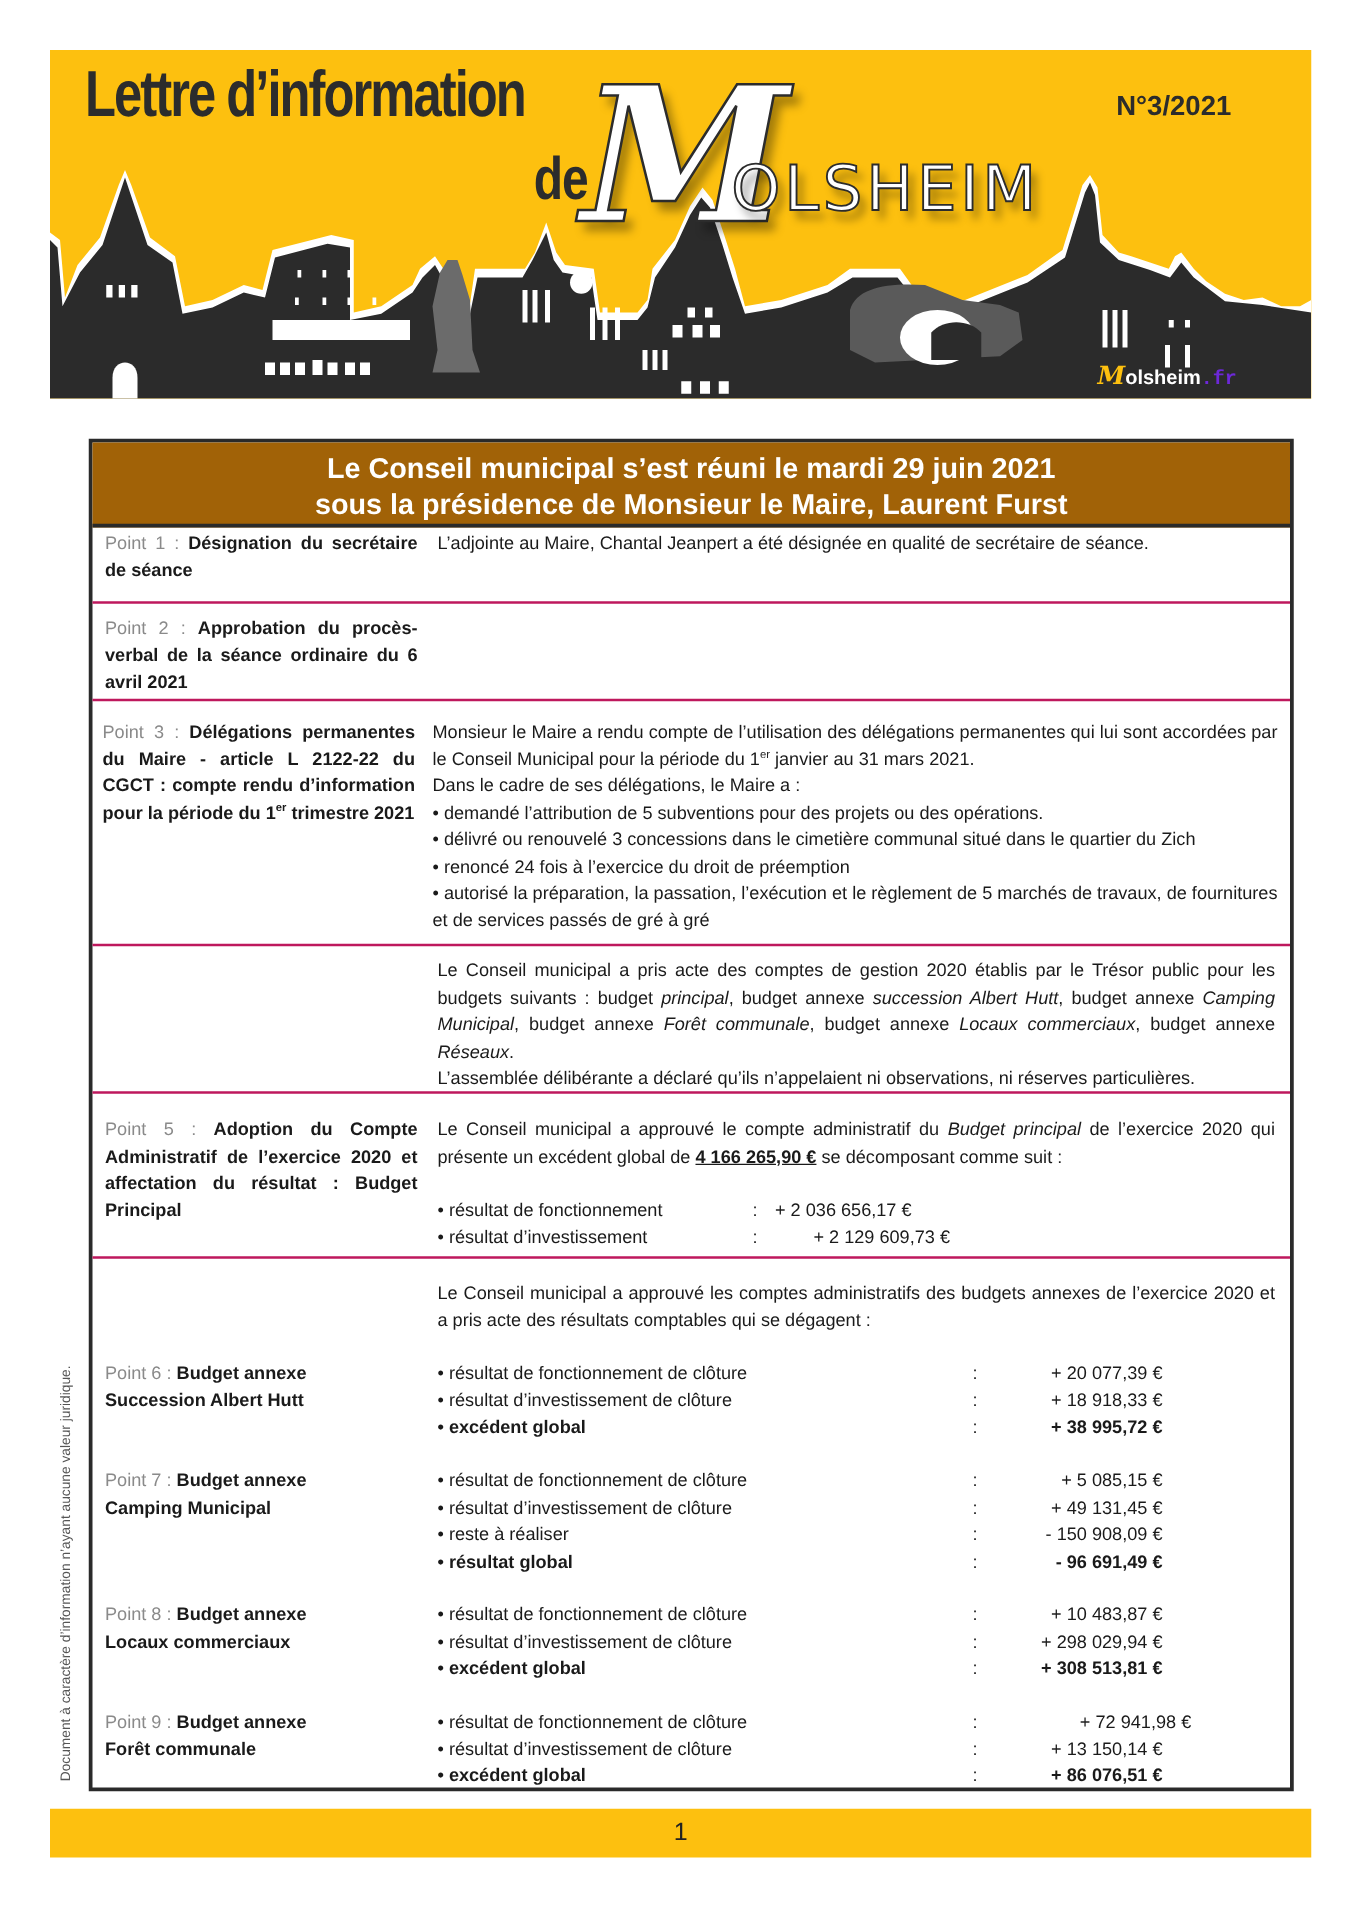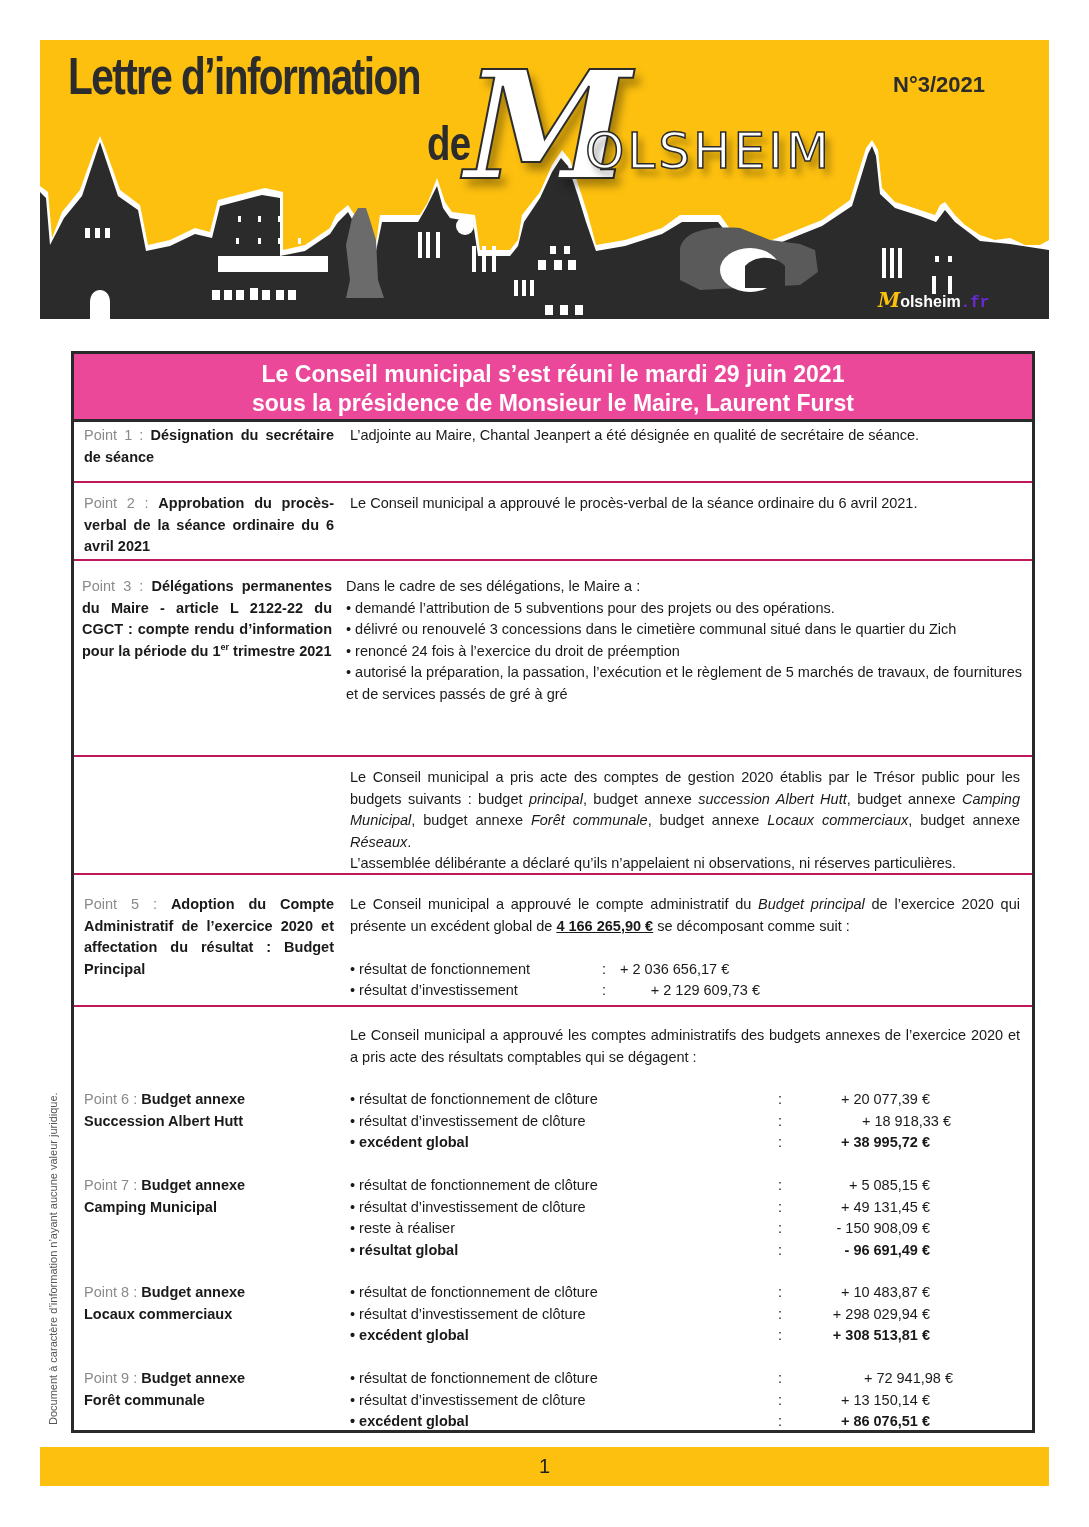--- a/index.html
+++ b/index.html
@@ -13,21 +13,21 @@
   .banner-M { position: absolute; left: 425px; top: 10px; font-family: "DejaVu Serif", serif; font-style: italic; font-weight: bold; font-size: 150px; line-height: 150px; color: #ffffff; -webkit-text-stroke: 2px #2c2c2c; text-shadow: 6px 8px 8px rgba(0,0,0,0.35); }
   .banner-olsheim { position: absolute; left: 545px; top: 82px; font-family: "DejaVu Sans", sans-serif; font-size: 50px; letter-spacing: 3px; color: #ffffff; -webkit-text-stroke: 1.5px #2c2c2c; text-shadow: 5px 7px 7px rgba(0,0,0,0.35); }
   .banner-issue { position: absolute; left: 853px; top: 32px; font-weight: bold; font-size: 22px; color: #2c2c2c; }
   .skyline { position: absolute; left: 0; top: 0; width: 1009px; height: 279px; }
   .site-logo { position: absolute; left: 838px; top: 248px; font-size: 16px; font-weight: bold; color: #ffffff; }
   .site-logo .m { font-family: "DejaVu Serif", serif; font-style: italic; color: #fdc00f; font-size: 20px; }
   .site-logo .tld { color: #6d28d9; font-family: Liberation Mono, monospace; }
 
   
   .frame { position: absolute; left: 71px; top: 351px; width: 964px; height: 1082px; border: 3px solid #2a2a2a; }
-  .frame-header { height: 68px; background: #ec4899; color: #ffffff; text-align: center; font-weight: bold; font-size: 23px; line-height: 29px; padding-top: 6px; border-bottom: 3px solid #2a2a2a; }
+  .frame-header { height: 68px; background: #a16207; color: #ffffff; text-align: center; font-weight: bold; font-size: 23px; line-height: 29px; padding-top: 6px; border-bottom: 3px solid #2a2a2a; }
   .row { position: relative; border-bottom: 2px solid #be185d; font-size: 14.5px; line-height: 21.5px; }
   .row:last-child { border-bottom: none; }
   .col-left { position: absolute; left: 10px; width: 250px; text-align: justify; }
   .col-right { position: absolute; left: 276px; width: 670px; text-align: justify; }
   .pt { color: #8a8a8a; font-weight: normal; }
   .pt-b { font-weight: bold; }
   sup { font-size: 9px; line-height: 0; vertical-align: super; }
   .res-line { position: relative; height: 21.5px; }
   .res-label { position: absolute; left: 0; }
   .res-colon { position: absolute; }
@@ -124,29 +124,29 @@
       <span class="pt-b">Désignation du secrétaire de séance</span>
     </div>
     <div class="col-right" style="top:3px;">L’adjointe au Maire, Chantal Jeanpert a été désignée en qualité de secrétaire de séance.</div>
   </div>
 
   <div class="row" style="height:78px;">
     <div class="col-left" style="top:10px;">
       <span class="pt">Point 2 :</span>
       <span class="pt-b">Approbation du procès-verbal de la séance ordinaire du 6 avril 2021</span>
     </div>
-    <div class="col-right" style="top:10px;">Le Conseil municipal a approuvé le procès-verbal de la séance ordinaire du 6 avril 2021.</div>
   </div>
 
   <div class="row" style="height:196px;">
     <div class="col-left" style="top:15px; left:8px;">
       <span class="pt">Point 3 :</span>
       <span class="pt-b">Délégations permanentes du Maire - article L 2122-22 du CGCT : compte rendu d’information pour la période du 1</span><sup class="pt-b">er</sup><span class="pt-b"> trimestre 2021</span>
     </div>
     <div class="col-right" style="top:15px; left:272px; width:676px;">
+      <div><span>Monsieur le Maire a rendu compte de l’utilisation des délégations permanentes qui lui sont accordées par le Conseil Municipal pour la période du 1</span><sup>er</sup><span> janvier au 31 mars 2021.</span></div>
       <div>Dans le cadre de ses délégations, le Maire a :</div>
       <div>• demandé l’attribution de 5 subventions pour des projets ou des opérations.</div>
       <div>• délivré ou renouvelé 3 concessions dans le cimetière communal situé dans le quartier du Zich</div>
       <div>• renoncé 24 fois à l’exercice du droit de préemption</div>
       <div>• autorisé la préparation, la passation, l’exécution et le règlement de 5 marchés de travaux, de fournitures et de services passés de gré à gré</div>
     </div>
   </div>
 
   <div class="row" style="height:118px;">
     <div class="col-right" style="top:10px;">
@@ -186,21 +186,21 @@
       </div>
       <div class="col-right">
         <div class="res-line">
             <span class="res-label">• résultat de fonctionnement de clôture</span>
             <span class="res-colon" style="left:428px;">:</span>
             <span class="res-val" style="left:440px; width:140px;">+ 20 077,39 €</span>
           </div>
         <div class="res-line">
             <span class="res-label">• résultat d’investissement de clôture</span>
             <span class="res-colon" style="left:428px;">:</span>
-            <span class="res-val" style="left:461px; width:140px;">+ 18 918,33 €</span>
+            <span class="res-val" style="left:440px; width:140px;">+ 18 918,33 €</span>
           </div>
         <div class="res-line bold">
             <span class="res-label">• excédent global</span>
             <span class="res-colon" style="left:428px; font-weight:normal;">:</span>
             <span class="res-val" style="left:440px; width:140px;">+ 38 995,72 €</span>
           </div>
       </div>
     </div>
 
     <div style="position:absolute; left:0; top:168px; width:958px;">

